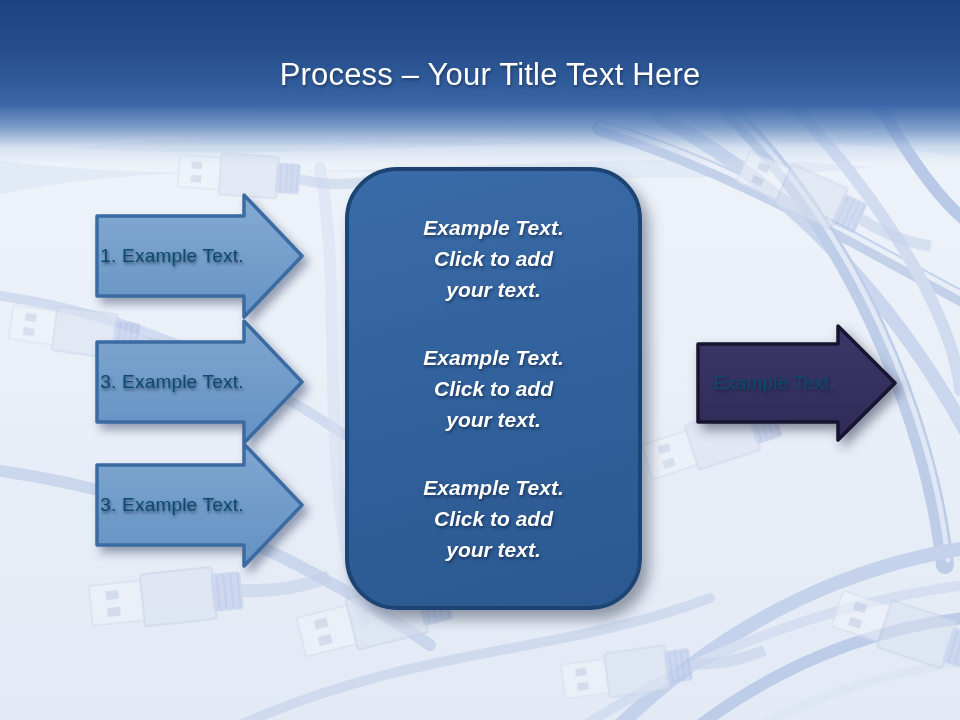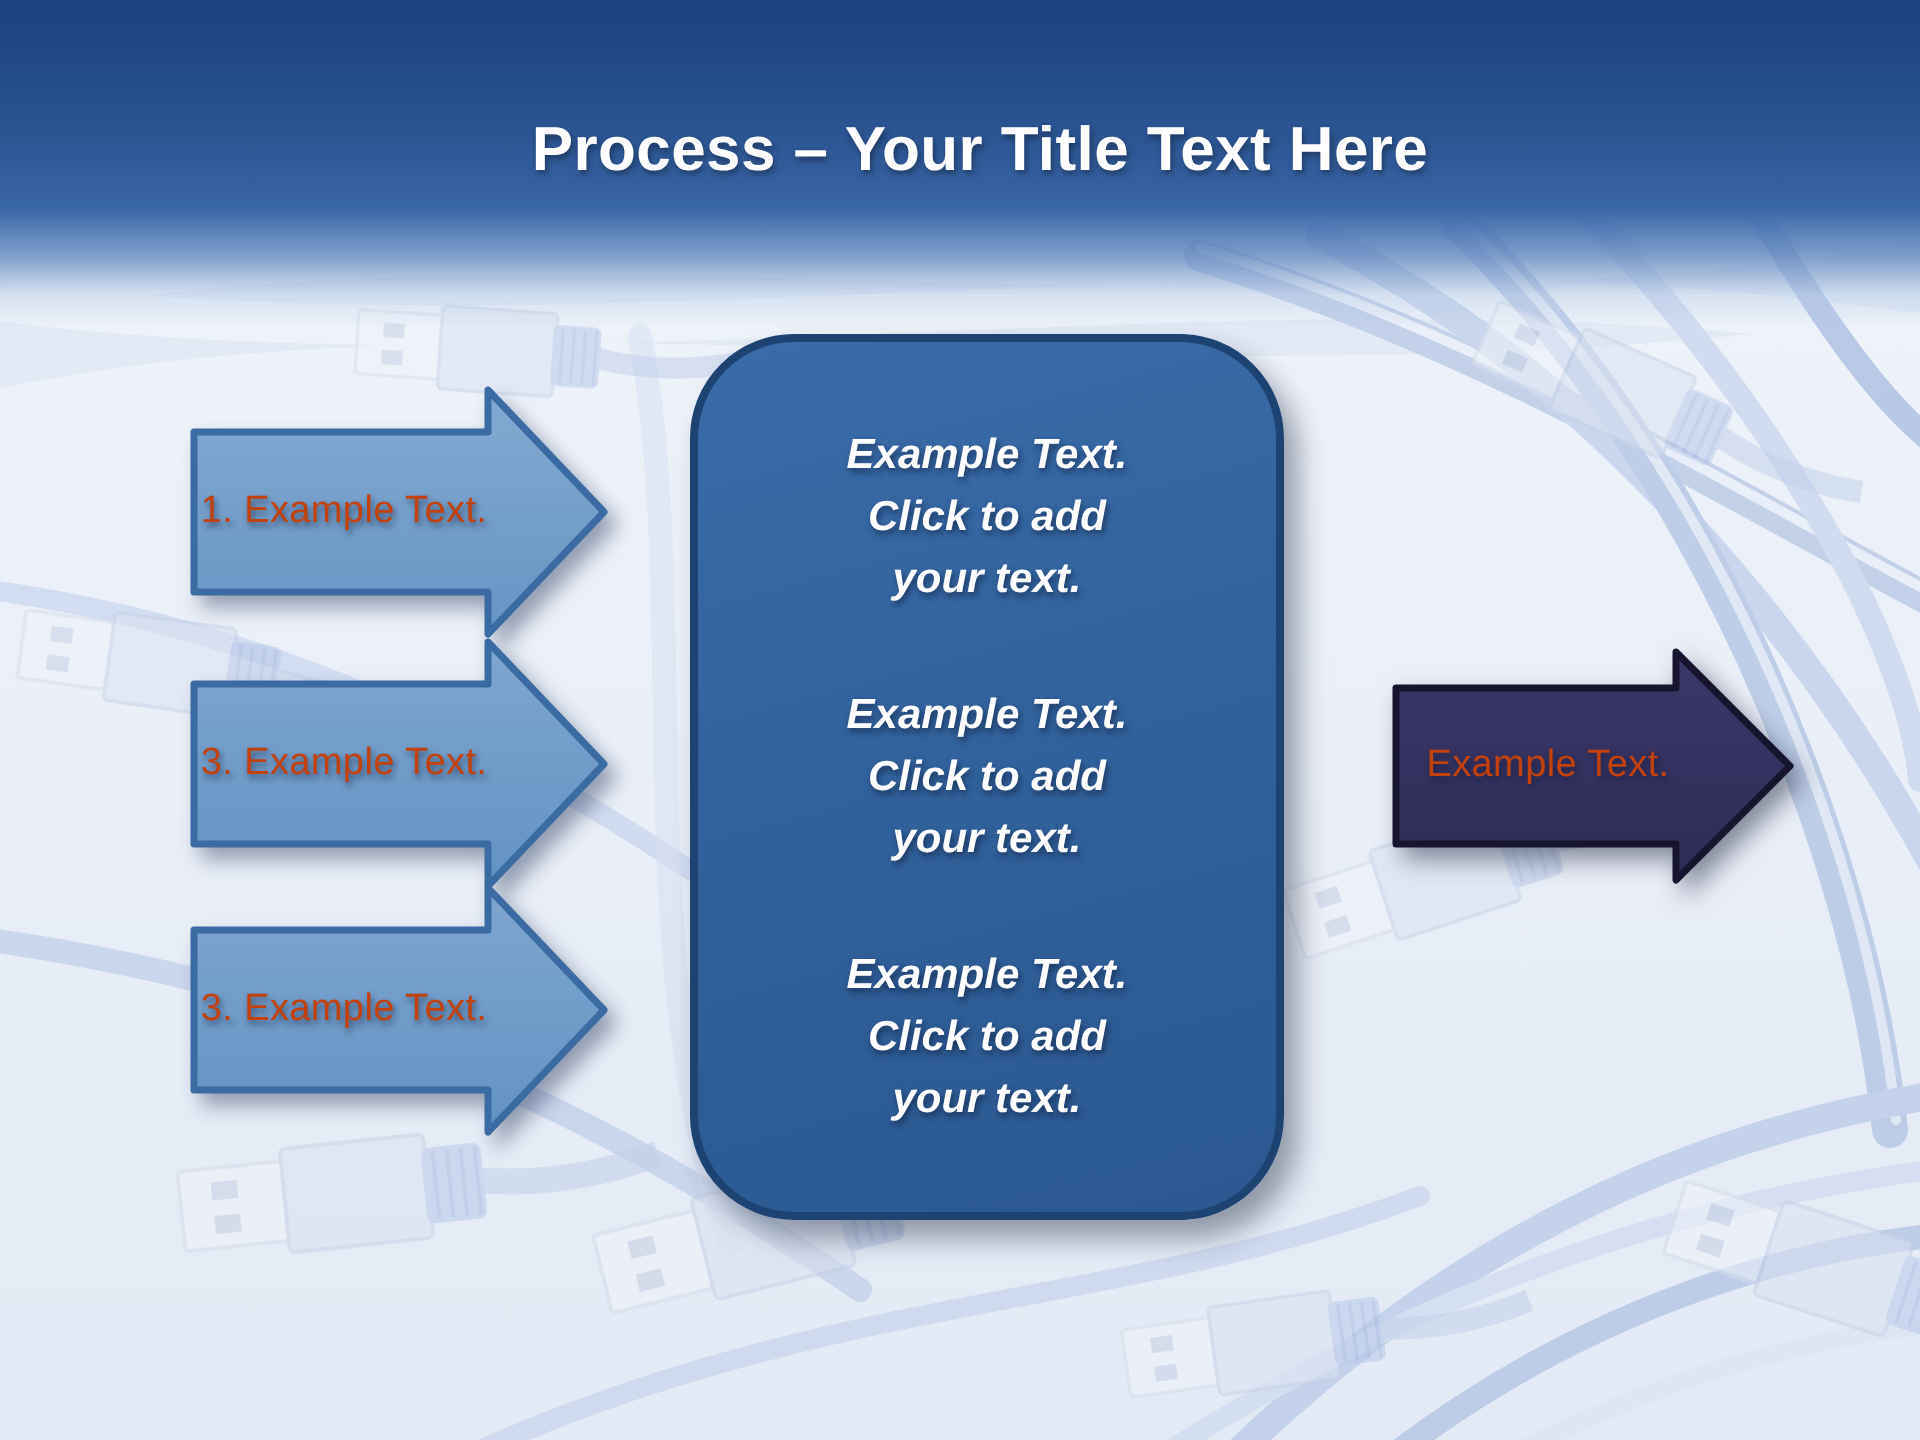--- a/index.html
+++ b/index.html
@@ -34,33 +34,33 @@
     position: absolute; left: 0; top: 54px; width: 960px;
     z-index: 2;
     text-align: center;
     color: #ffffff;
     font-size: 31px;
     line-height: 42px;
     text-shadow: 1px 2px 3px rgba(0,0,0,0.35);
     letter-spacing: 0.2px;
     cursor: default;
   }
-  .slide-title .t-bold { font-weight: 700; margin-left: 20px; }
-  .slide-title .t-rest { font-weight: 700; }
+  .slide-title .t-bold { font-weight: 400; margin-left: 20px; }
+  .slide-title .t-rest { font-weight: 400; }
 
   
   .step-arrow {
     position: absolute; width: 212px; height: 128px; z-index: 2;
   }
   .step-arrow svg { position: absolute; inset: 0; overflow: visible; }
   .step-arrow .shape { filter: drop-shadow(5px 6px 5px rgba(40,55,90,0.45)); }
   .arrow-label {
     position: absolute; left: 4px; top: 0; width: 148px; height: 100%;
     display: flex; align-items: center; justify-content: center;
-    color: #c2410c; font-size: 19px; letter-spacing: 0.2px;
+    color: #0c4a6e; font-size: 19px; letter-spacing: 0.2px;
     text-shadow: 1px 2px 3px rgba(15,25,50,0.6);
     white-space: nowrap;
   }
 
   
   .result-arrow {
     position: absolute; left: 695px; top: 323px; width: 204px; height: 120px;
     z-index: 2;
   }
   .result-arrow svg { position: absolute; inset: 0; overflow: visible; }

